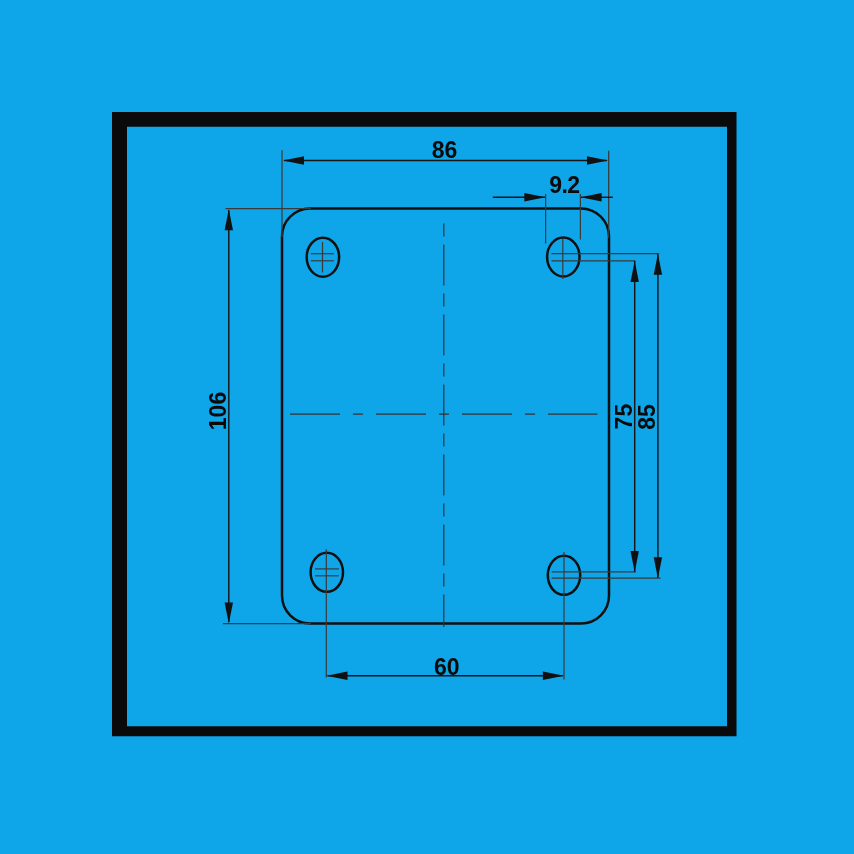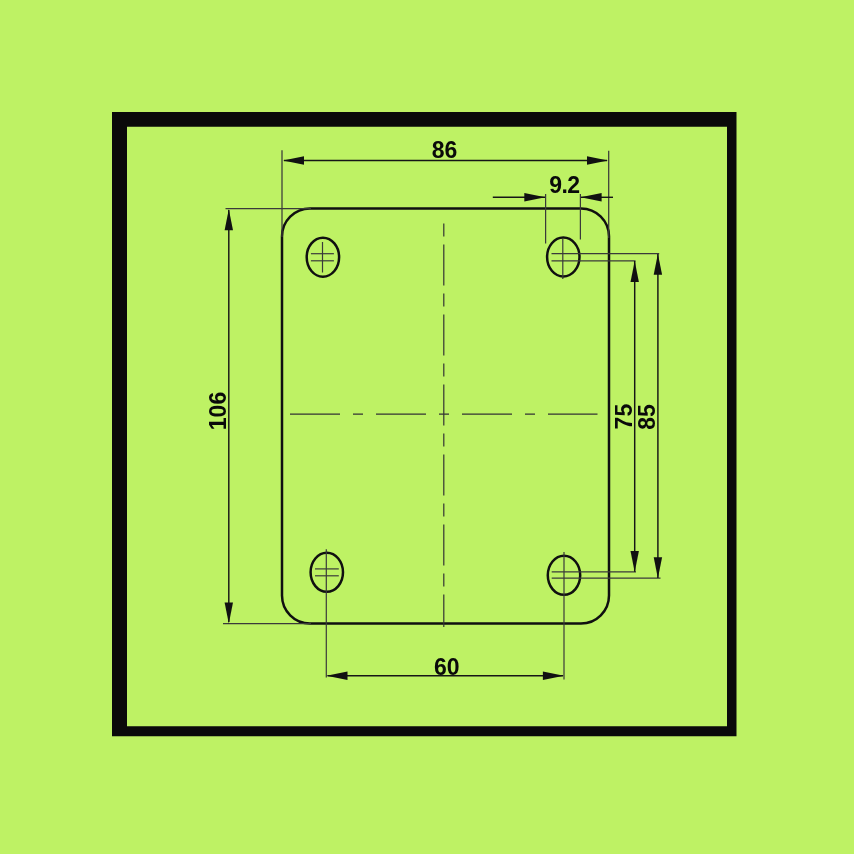--- a/index.html
+++ b/index.html
@@ -1,16 +1,16 @@
 <!DOCTYPE html>
 <html><head>
 <meta charset="utf-8">
 <style>
   html,body{margin:0;padding:0;background:#ffffff;}
-  .wrap{width:854px;height:854px;position:relative;background:#bef264;}
+  .wrap{width:854px;height:854px;position:relative;background:#0ea5e9;}
   svg{display:block;}
   text{font-family:"Liberation Sans",sans-serif;font-weight:bold;fill:#0a0a0a;}
 </style>
 </head>
 <body>
 <div class="wrap">
 <svg width="854" height="854" viewBox="0 0 854 854">
 
 <g>
 <path d="M112,112 H736.5 V736.2 H112 Z M127,126.8 V726.2 H727 V126.8 Z" fill="#0a0a0a" fill-rule="evenodd"></path>

